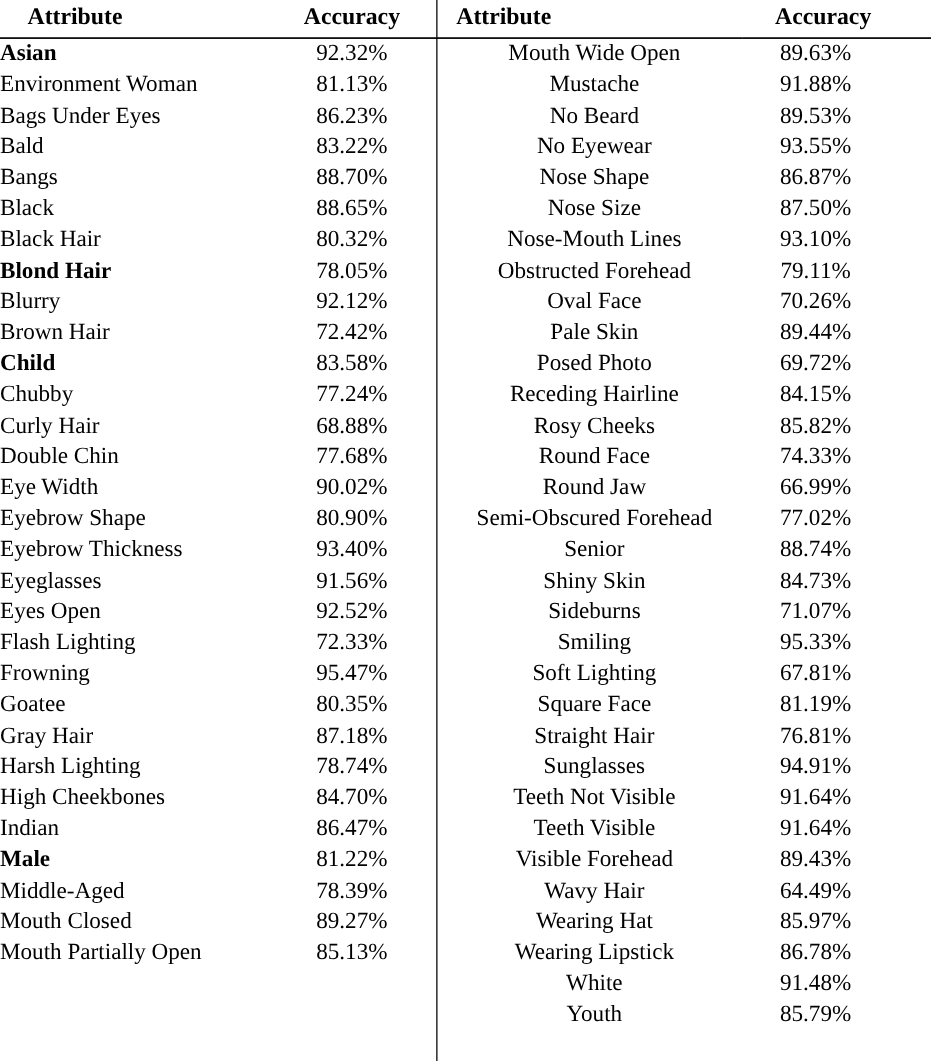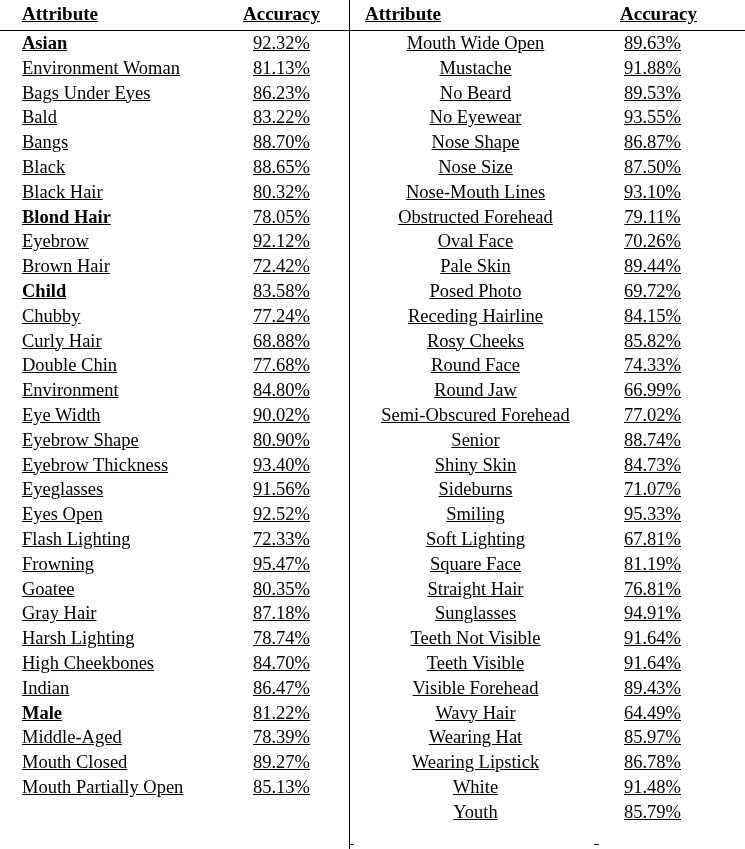--- a/index.html
+++ b/index.html
@@ -13,21 +13,20 @@
     font-family: "Liberation Serif", "DejaVu Serif", serif;
     color: #000000;
     overflow: hidden;
   }
 
   .table-wrap {
     position: relative;
     width: 724px;
     height: 849px;
     box-sizing: border-box;
-    text-decoration: underline;
   }
 
   .columns {
     display: flex;
     width: 100%;
     height: 100%;
     align-items: flex-start;
   }
 
   .half {
@@ -72,21 +71,21 @@
     padding-bottom: 2px;
     border-bottom: 1.6px solid #000000;
   }
 
   .half.left  thead th.attr-h { text-align: left;  padding-left: 22px; }
   .half.left  thead th.acc-h  { text-align: center; padding-right: 18px; }
   .half.right thead th.attr-h { text-align: left;  padding-left: 16px; }
   .half.right thead th.acc-h  { text-align: center; padding-right: 22px; }
 
   
-  .half.left  td.attr { text-align: left;  padding-left: 22px; }
+  .half.left  td.attr { text-align: left;  }
   .half.left  td.acc  { text-align: center; padding-right: 18px; }
   .half.right td.attr { text-align: center;  padding-left: 8px; }
   .half.right td.acc  { text-align: center; padding-right: 34px; }
 
   .half.left  col.c-attr { width: 232px; }
   .half.left  col.c-acc  { width: 117px; }
   .half.right col.c-attr { width: 245px; }
   .half.right col.c-acc  { width: 151px; }
 
   td.attr.bold { font-weight: bold; }
@@ -139,21 +138,21 @@
             </tr>
             <tr>
               <td class="attr">Black Hair</td>
               <td class="acc">80.32%</td>
             </tr>
             <tr>
               <td class="attr bold">Blond Hair</td>
               <td class="acc">78.05%</td>
             </tr>
             <tr>
-              <td class="attr">Eyebrow</td>
+              <td class="attr">Blurry</td>
               <td class="acc">92.12%</td>
             </tr>
             <tr>
               <td class="attr">Brown Hair</td>
               <td class="acc">72.42%</td>
             </tr>
             <tr>
               <td class="attr bold">Child</td>
               <td class="acc">83.58%</td>
             </tr>
@@ -161,24 +160,20 @@
               <td class="attr">Chubby</td>
               <td class="acc">77.24%</td>
             </tr>
             <tr>
               <td class="attr">Curly Hair</td>
               <td class="acc">68.88%</td>
             </tr>
             <tr>
               <td class="attr">Double Chin</td>
               <td class="acc">77.68%</td>
-            </tr>
-            <tr>
-              <td class="attr">Environment</td>
-              <td class="acc">84.80%</td>
             </tr>
             <tr>
               <td class="attr">Eye Width</td>
               <td class="acc">90.02%</td>
             </tr>
             <tr>
               <td class="attr">Eyebrow Shape</td>
               <td class="acc">80.90%</td>
             </tr>
             <tr>

